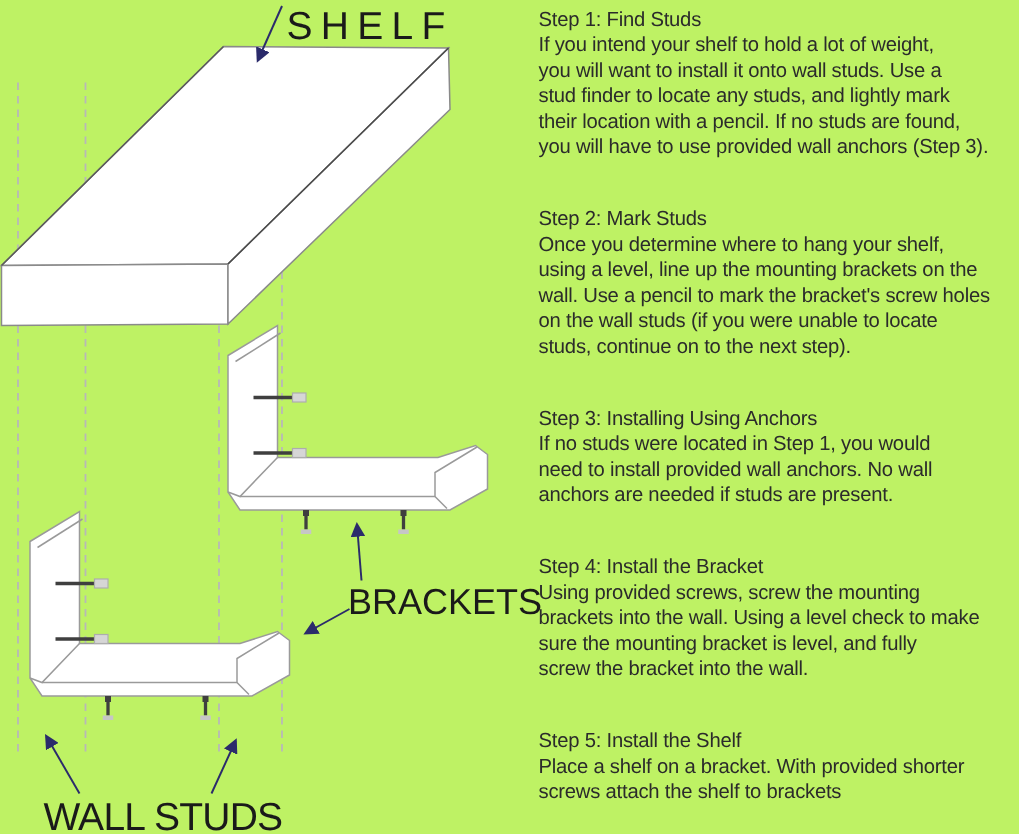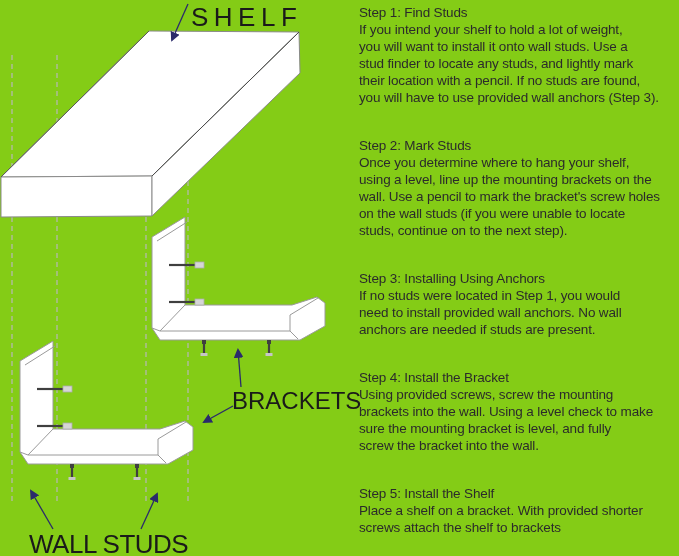--- a/index.html
+++ b/index.html
@@ -1,19 +1,19 @@
 <!DOCTYPE html>
 <html><head>
 <meta charset="utf-8">
 <style>
   html,body { margin:0; padding:0; background:#ffffff; }
   .canvas {
     position:relative;
     width:679px; height:556px;
-    background:#84cc16;
+    background:#bef264;
     overflow:hidden;
     font-family:"Liberation Sans", sans-serif;
   }
   .diagram-svg { position:absolute; left:0; top:0; }
   .diagram-svg text {
     font-family:"Liberation Sans", sans-serif;
     fill:#1a1a1a;
   }
   .steps {
     position:absolute;

